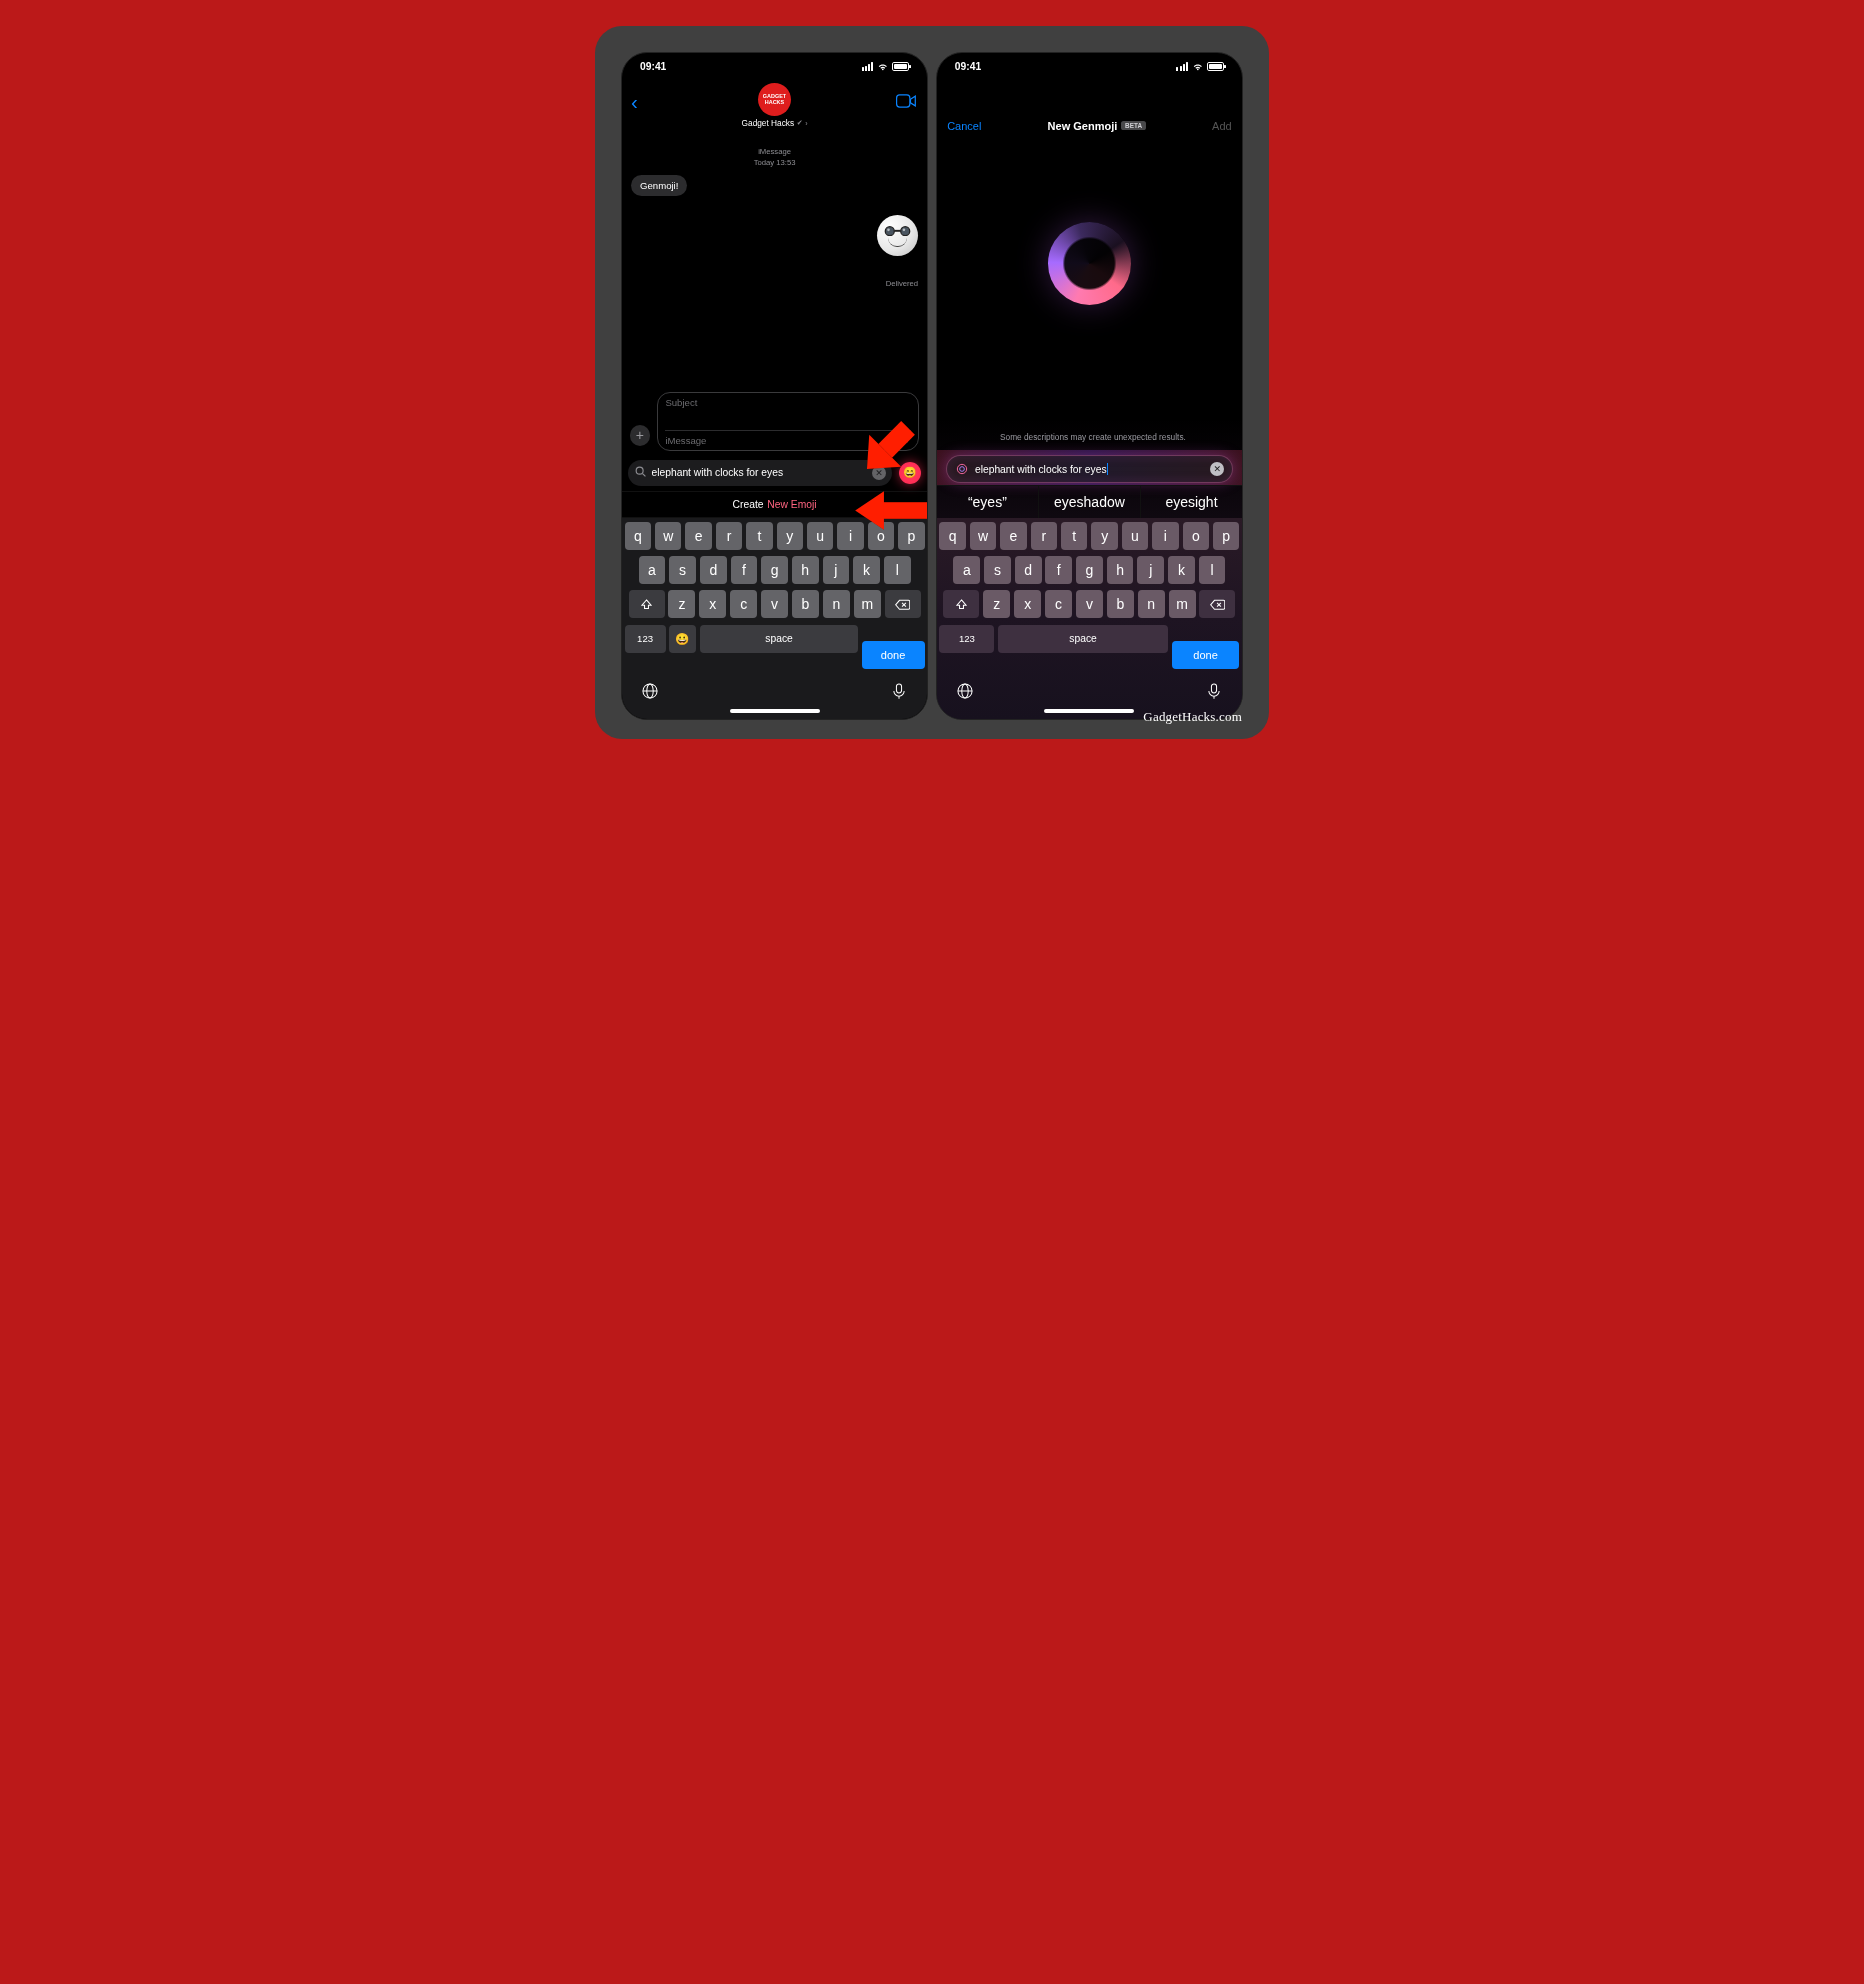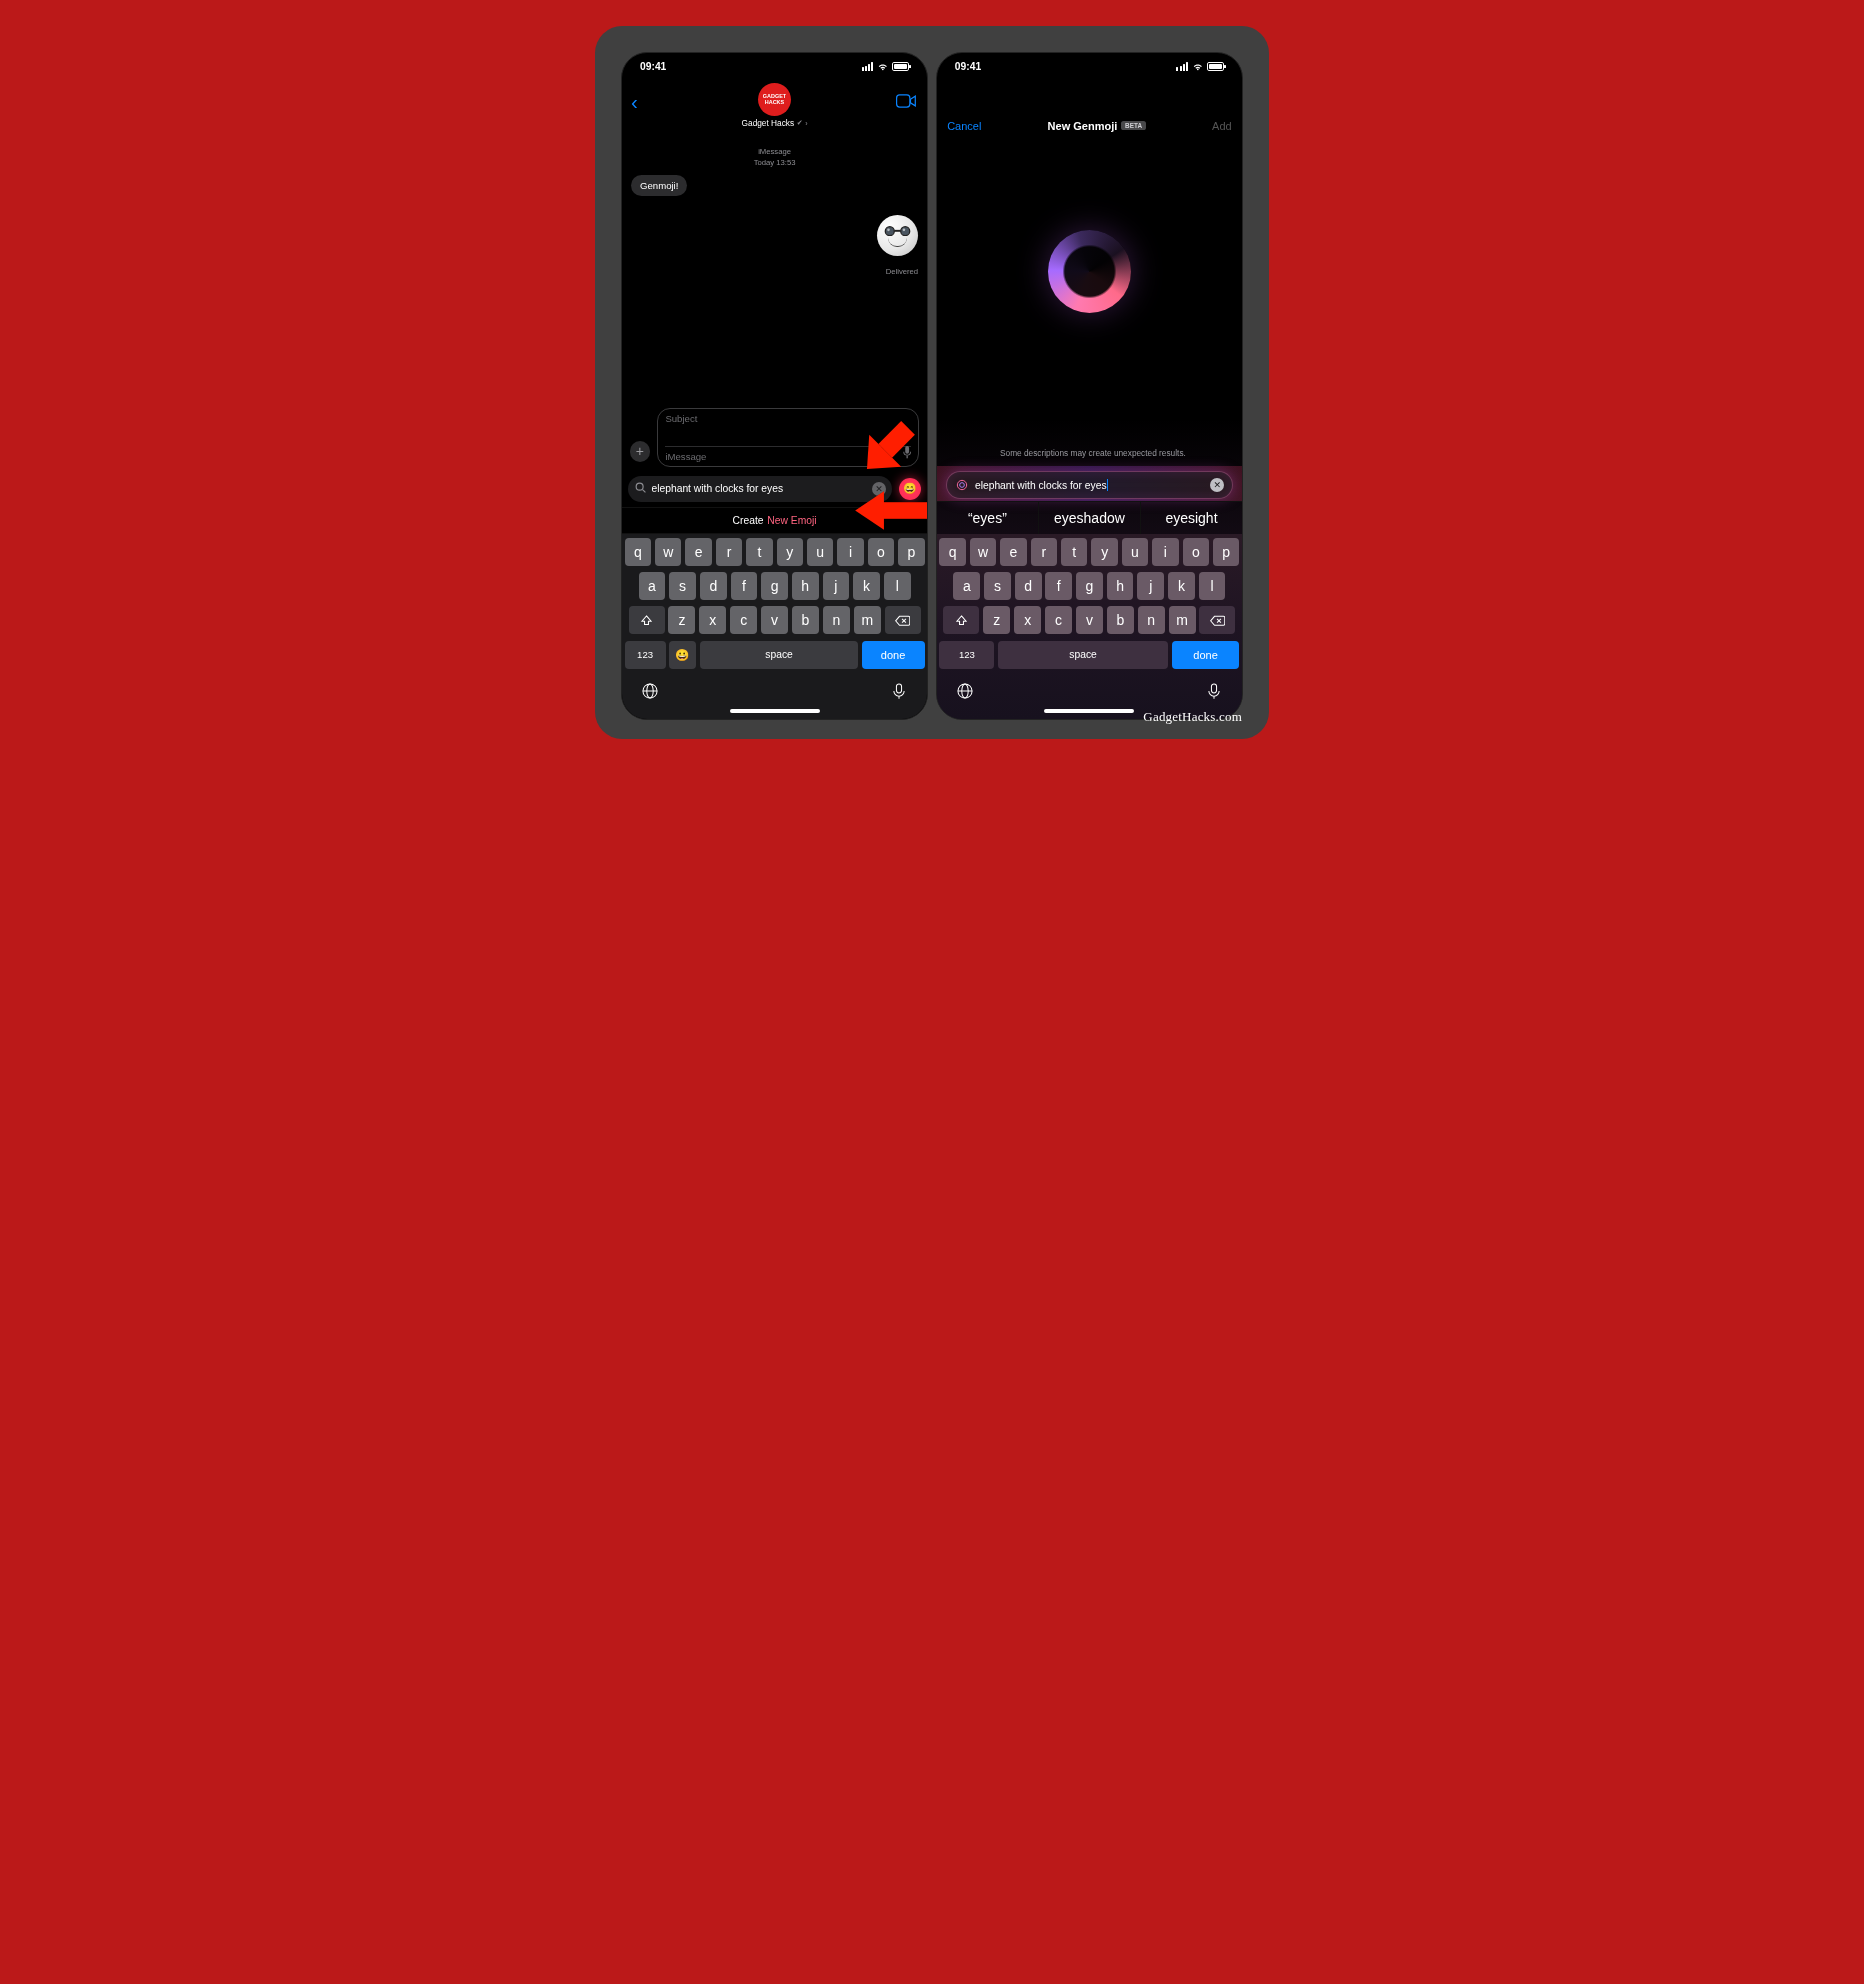--- a/index.html
+++ b/index.html
@@ -26,21 +26,21 @@
   .contact { color:#fff; font-size:8.3px; margin-top:2.6px; display:flex; align-items:center; gap:2.6px; }
   .contact-chk { color:#8e8e93; font-size:7px; }
   
   .thread { flex:1; padding:5.1px 9px; color:#fff; overflow:hidden; position:relative; }
   .thread-meta { text-align:center; color:#8e8e93; font-size:7.7px; line-height:1.4; margin-bottom:6.4px; }
   .bubble-in { background:#2c2c2e; color:#fff; padding:5.1px 9px; border-radius:11.6px; display:inline-block; font-size:9.6px; }
   .msg-right { text-align:right; margin-top:19px; }
   .memoji { width:41px; height:41px; border-radius:50%; background:radial-gradient(circle at 30% 30%, #fff, #e8e8e8 55%, #bfbfbf 100%); display:inline-flex; align-items:center; justify-content:center; position:relative; }
   .memoji .glasses { position:absolute; top:10.3px; width:31px; height:10.3px; }
   .memoji .smile { position:absolute; bottom:9px; width:19px; height:9px; border-bottom:1.9px solid #444; border-radius:0 0 13px 13px; }
-  .delivered { color:#8e8e93; font-size:7.7px; text-align:right; margin-top:9px; }
+  .delivered { color:#8e8e93; font-size:7.7px; text-align:right; margin-top:21px; }
   
   .composer { position:absolute; bottom:0; left:0; right:0; padding:0 7.7px 3.9px 7.7px; }
   .compose-box { border:0.6px solid #3a3a3c; border-radius:13px; padding:3.9px 7.7px; margin-left:27px; position:relative; }
   .subject { color:#6c6c70; font-size:9.6px; border-bottom:0.6px solid #2c2c2e; padding-bottom:22px; margin-bottom:3.9px; }
   .imsg { color:#6c6c70; font-size:9.6px; }
   .mic-compose { position:absolute; right:6.4px; bottom:5.1px; color:#6c6c70; }
   .plus { position:absolute; left:7.7px; bottom:9px; width:20.5px; height:20.5px; border-radius:50%; background:#2c2c2e; color:#9a9a9e; display:flex; align-items:center; justify-content:center; font-size:14px; }
   
   .searchrow { padding:5.1px 6.4px; display:flex; align-items:center; gap:6.4px; background:#000; }
   .searchfield { flex:1; background:#1c1c1e; border-radius:13px; height:26px; display:flex; align-items:center; padding:0 6.4px; gap:5.1px; color:#fff; position:relative; }
@@ -52,21 +52,21 @@
   .create-row { height:27px; display:flex; align-items:center; justify-content:center; gap:3.9px; border-top:0.6px solid #111; border-bottom:0.6px solid #111; }
   .create-row .label { color:#fff; font-size:10.3px; }
   .create-row .new { color:#ff6480; font-size:10.3px; }
   
   .keyboard { background:#1a1a1c; padding:3.9px 2.6px 2.6px 2.6px; }
   .krow { display:flex; gap:3.9px; justify-content:center; margin-bottom:6.4px; }
   .key { background:#646468; color:#fff; border-radius:3.9px; height:28px; flex:1; display:flex; align-items:center; justify-content:center; font-size:14px; max-width:27px; }
   .krow2 { padding:0 14px; }
   .key.special { background:#3b3b3f; max-width:36px; flex:1.3; font-size:11.6px;text-align:center; }
   .key.wide { max-width:none; flex:4; font-size:10.3px; background:#3b3b3f; }
-  .key.done { background:#0a84ff; max-width:none; flex:1.6; font-size:11px; }
+  .key.done { background:#0a84ff; max-width:none; flex:1.6; font-size:11px;margin-top:16px; }
   .key.emoji { max-width:27px; }
   .kbar { display:flex; justify-content:space-between; padding:6.4px 16.7px 2.6px 16.7px; color:#fff; }
   .kbar svg { width:18px; height:18px; fill:none; stroke:#fff; stroke-width:1.6; }
   .home-ind { width:90px; height:3.2px; background:#fff; border-radius:1.9px; margin:5.1px auto 3.9px auto; }
   
   .arrow { position:absolute; pointer-events:none; }
   .arrow svg { filter:drop-shadow(0 0.6px 0.6px rgba(0,0,0,.4)); }
   
   .genmoji-head { height:32px; display:flex; align-items:center; justify-content:space-between; padding:0 10.3px; margin-top:29.5px; }
   .cancel { color:#0a84ff; font-size:11px; }

